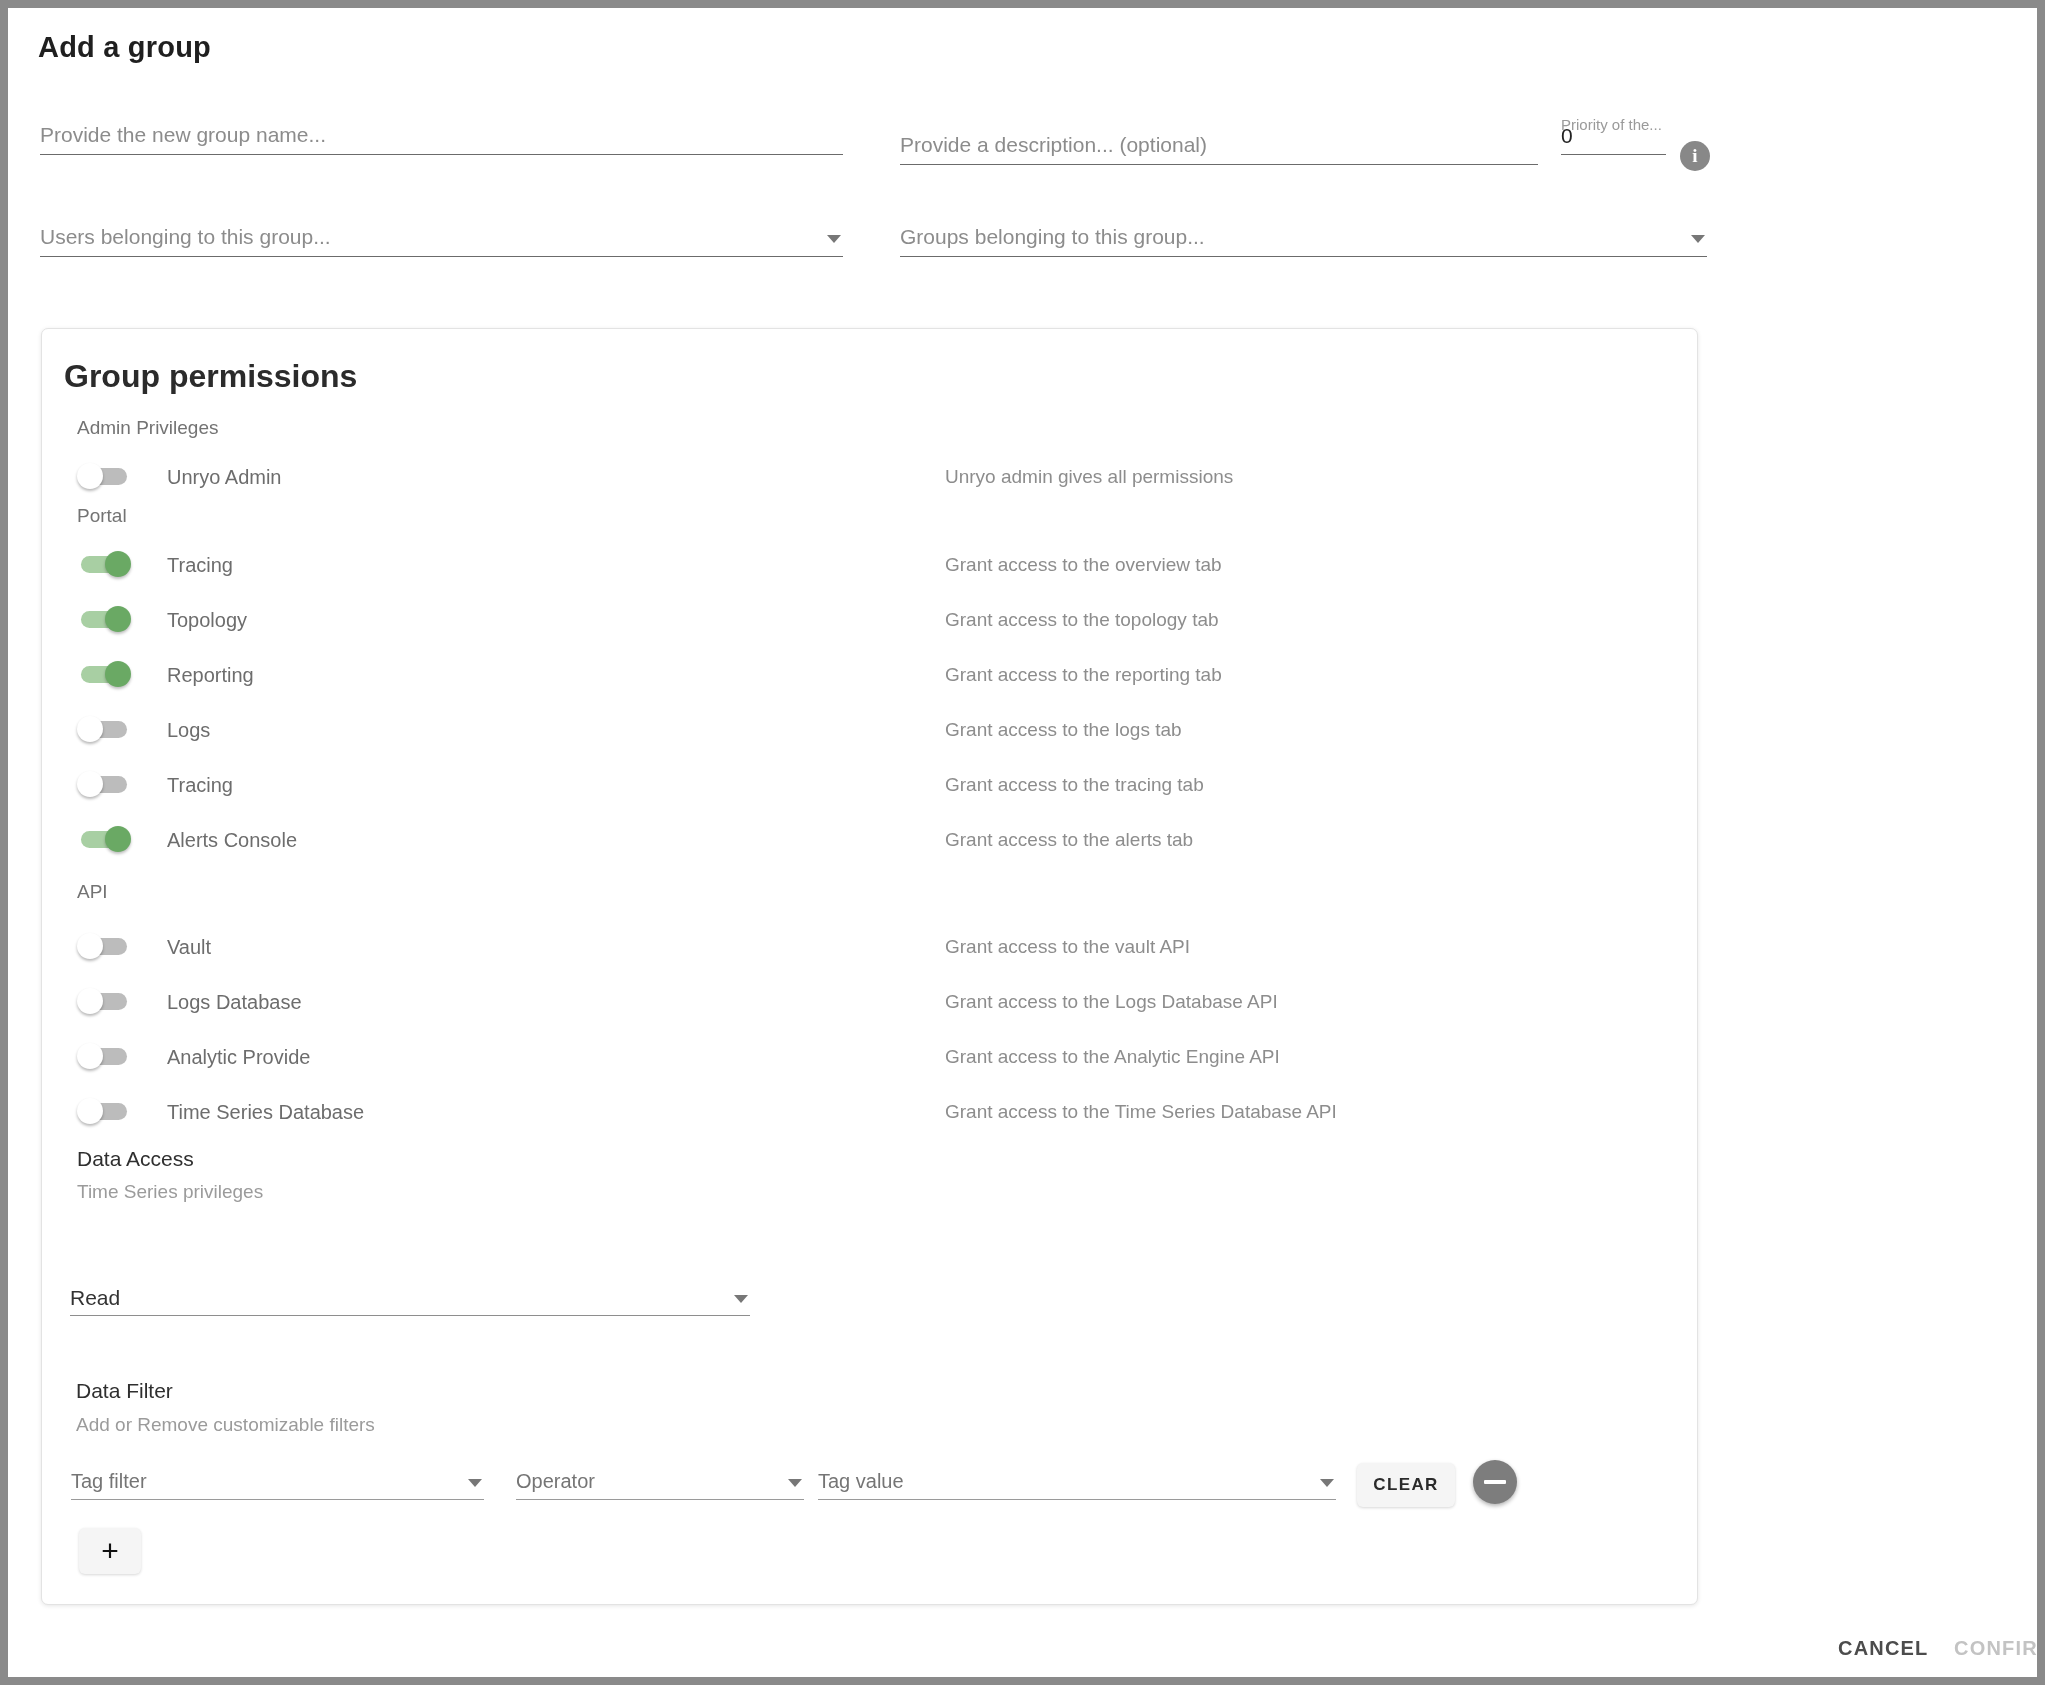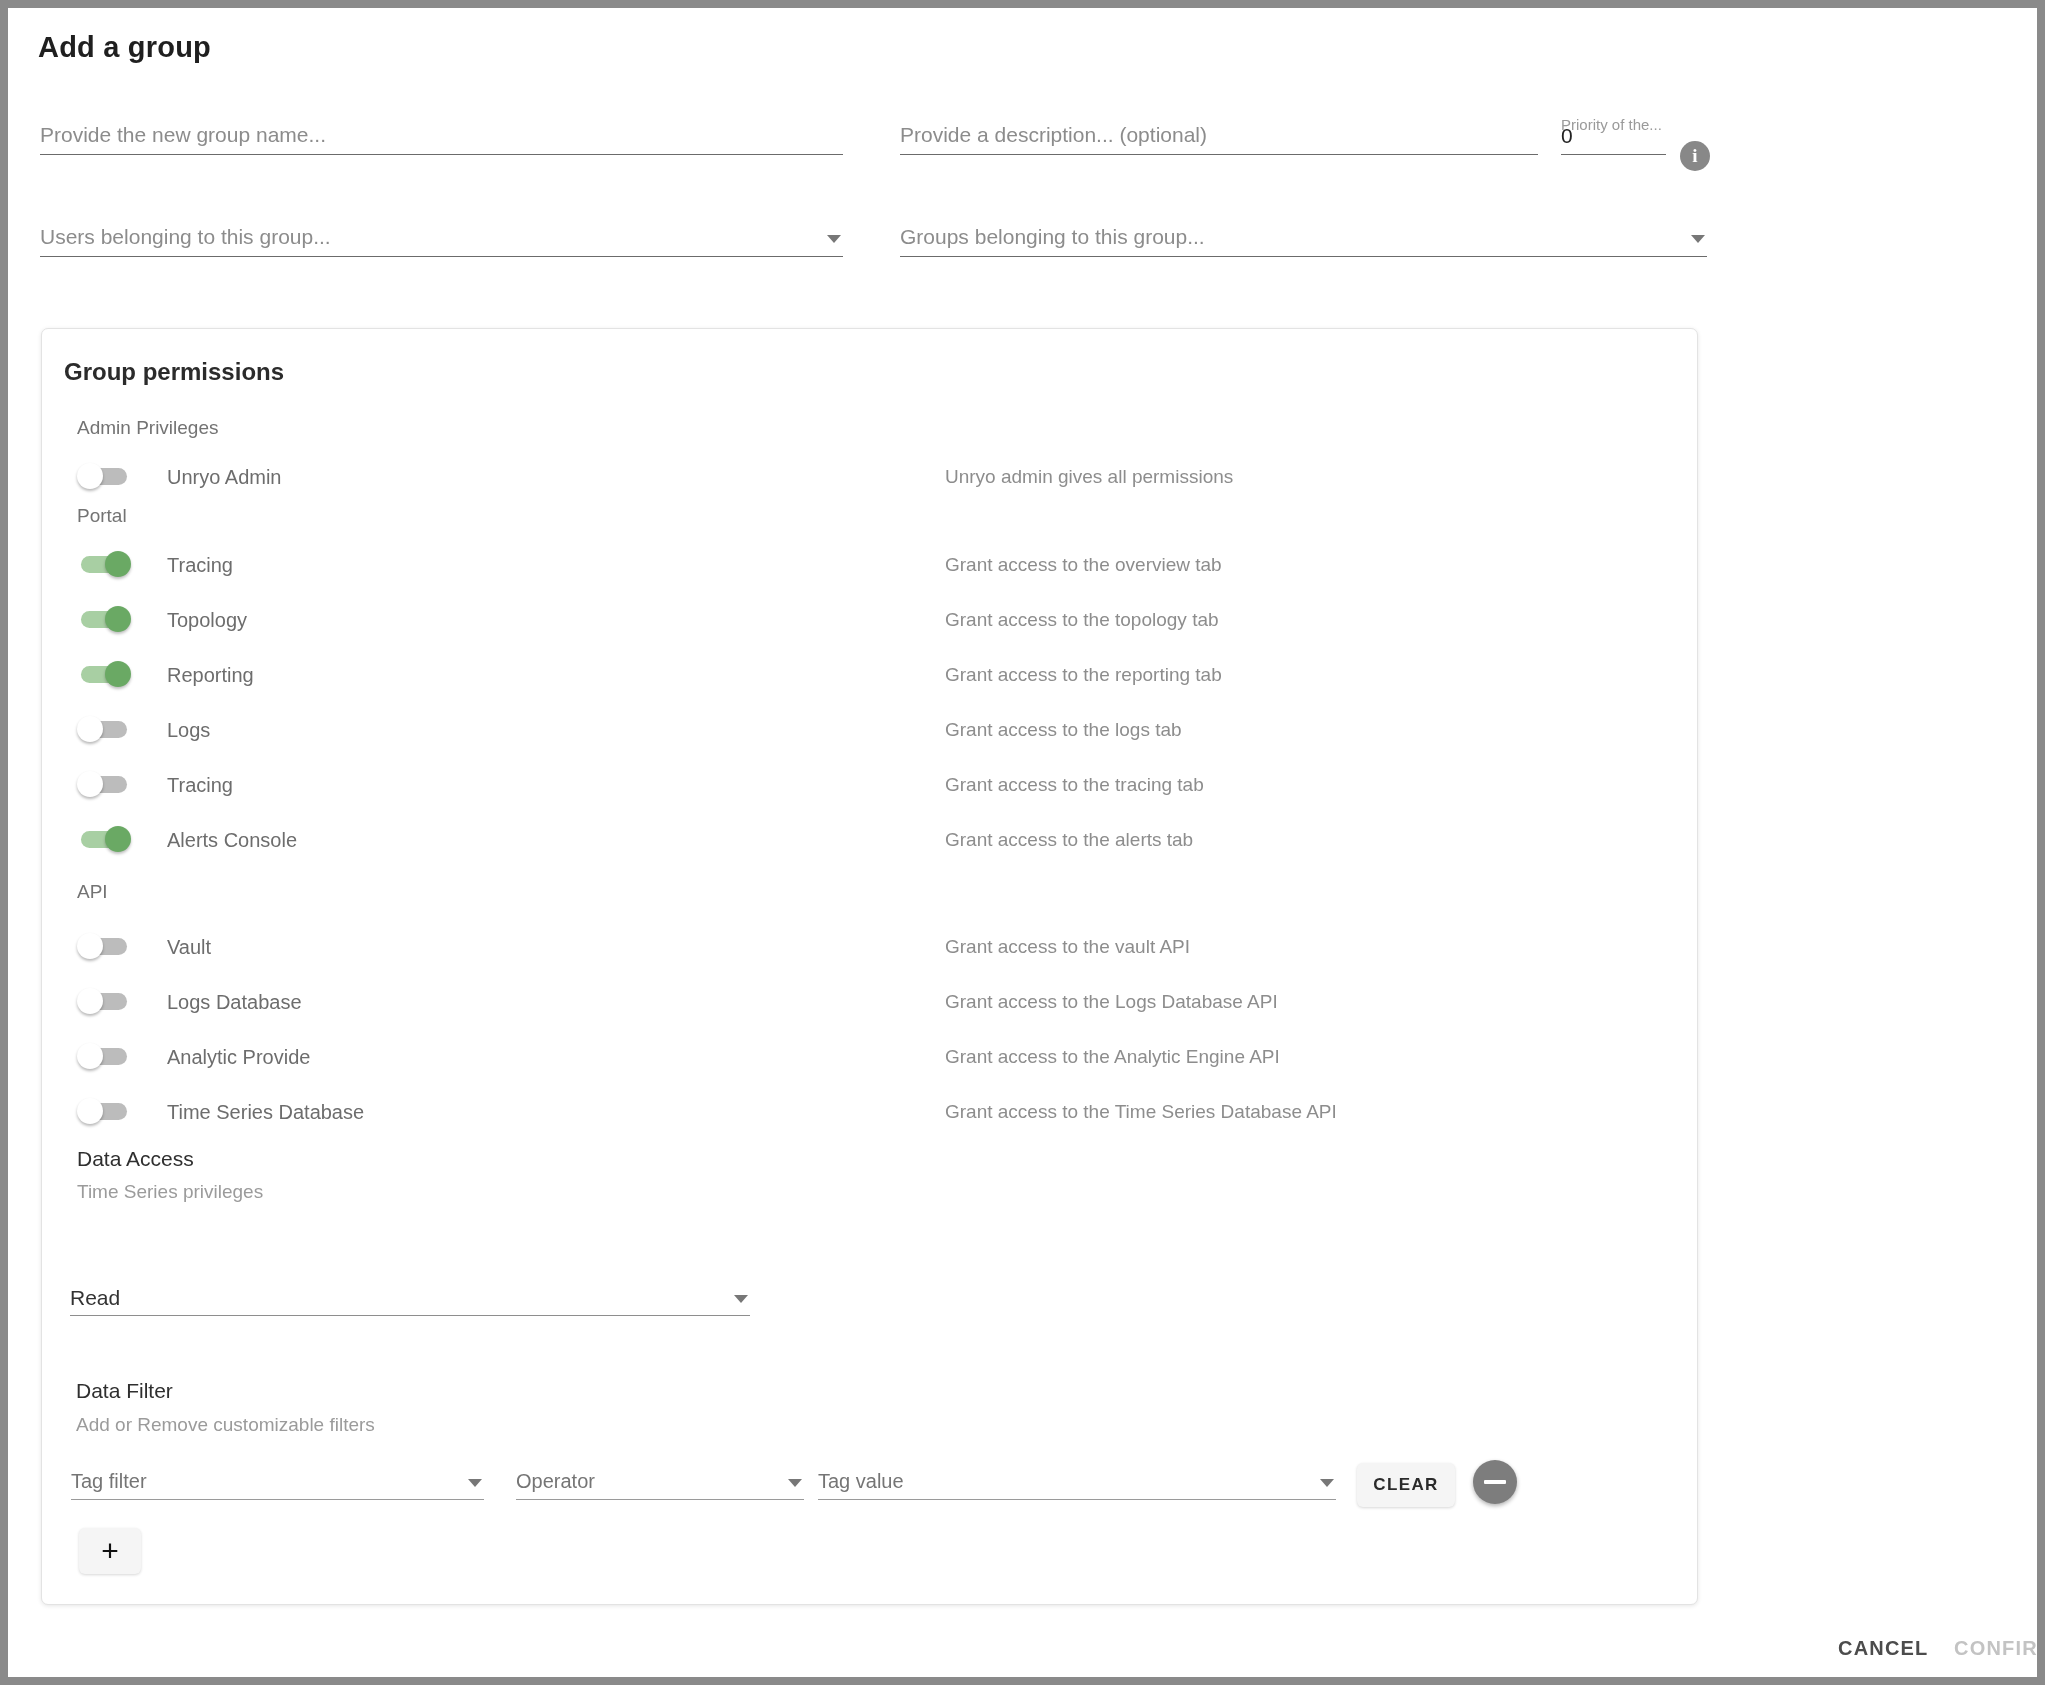--- a/index.html
+++ b/index.html
@@ -64,21 +64,21 @@
     right: 2px;
     bottom: 13px;
     width: 0;
     height: 0;
     border-left: 7px solid transparent;
     border-right: 7px solid transparent;
     border-top: 8px solid #777;
   }
 
   #f-name   { left: 32px;  top: 105px; width: 803px; }
-  #f-desc   { left: 892px; top: 105px; width: 638px; text-align: center; }
+  #f-desc   { left: 892px; top: 115px; width: 638px; text-align: center; }
   #f-prio   { left: 1553px;top: 105px; width: 105px; }
   #f-users  { left: 32px;  top: 207px; width: 803px; }
   #f-groups { left: 892px; top: 207px; width: 807px; }
 
   .tiny-label {
     position: absolute;
     font-size: 15px;
     color: #9a9a9a;
     white-space: nowrap;
   }
@@ -110,21 +110,21 @@
     background: #ffffff;
     border: 1px solid #e3e3e3;
     border-radius: 7px;
     box-shadow: 0 1px 4px rgba(0,0,0,0.10);
     box-sizing: border-box;
   }
   .card-title {
     position: absolute;
     left: 22px;
     top: 29px;
-    font-size: 24px;
+    font-size: 32px;
     font-weight: bold;
     color: #2b2b2b;
   }
 
   .section-head {
     position: absolute;
     left: 35px;
     font-size: 19px;
     color: #737373;
     white-space: nowrap;

